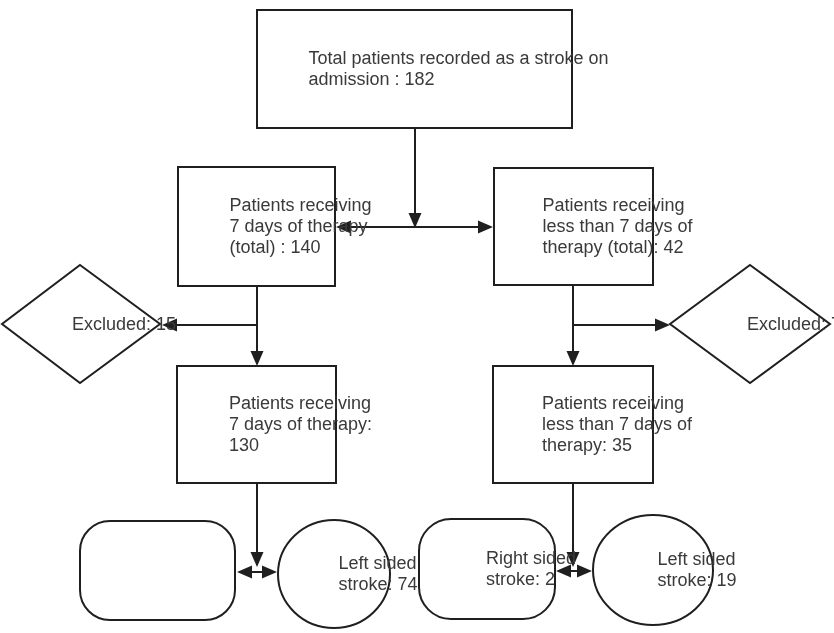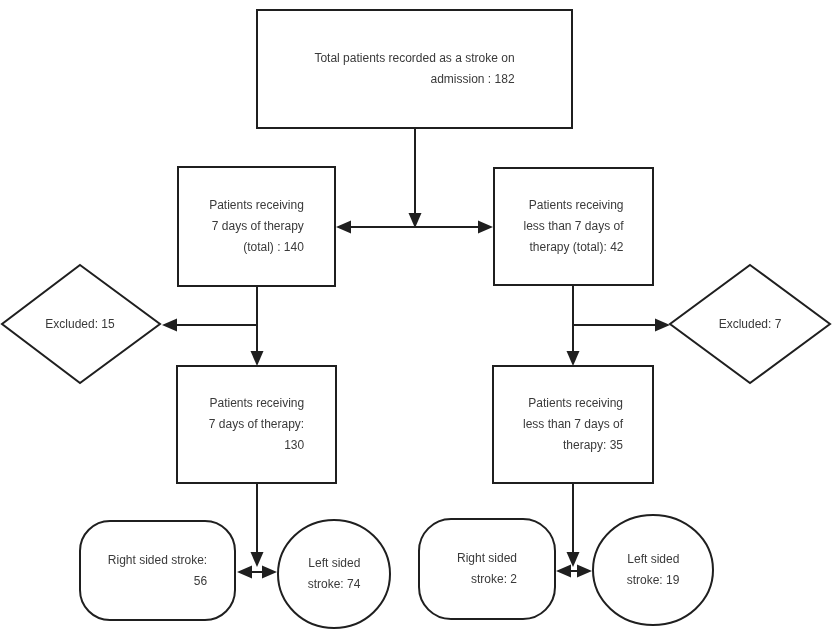--- a/index.html
+++ b/index.html
@@ -13,25 +13,26 @@
   }
   .diagram-svg { position: absolute; left: 0; top: 0; }
   .shape { fill: var(--background, #ffffff); stroke: var(--stroke, #1f1f1f); stroke-width: 2; }
   .conn  { stroke: var(--stroke, #1f1f1f); stroke-width: 2; fill: none; }
   .head  { fill: var(--stroke, #1f1f1f); stroke: none; }
   .label {
     position: absolute;
     display: flex;
     align-items: center;
     justify-content: center;
-    text-align: right;
+    text-align: left;
     white-space: pre-line;
-    font-size: 12px;
+    font-size: 18px;
     line-height: 21px;
     color: var(--text, #3a3a3a);
+    padding-left: 44px;
   }
 </style>
 </head>
 <body>
 
 <div class="canvas">
 
   <svg class="diagram-svg" width="834" height="633" viewBox="0 0 834 633">
 
     <g>
@@ -101,22 +102,20 @@
   <div class="label" style="left:675px; top:302px; width:150px; height:44px;">Excluded: 7</div>
 
   <div class="label" style="left:179px; top:368px; width:155px; height:113px;">Patients receiving
 7 days of therapy:
 130</div>
 
   <div class="label" style="left:495px; top:368px; width:156px; height:113px;">Patients receiving
 less than 7 days of
 therapy: 35</div>
 
-  <div class="label" style="left:82px; top:523px; width:151px; height:95px;">Right sided stroke:
-56</div>
 
   <div class="label" style="left:280px; top:522px; width:108px; height:104px;">Left sided
 stroke: 74</div>
 
   <div class="label" style="left:421px; top:521px; width:132px; height:96px;">Right sided
 stroke: 2</div>
 
   <div class="label" style="left:595px; top:517px; width:116px; height:106px;">Left sided
 stroke: 19</div>
 

